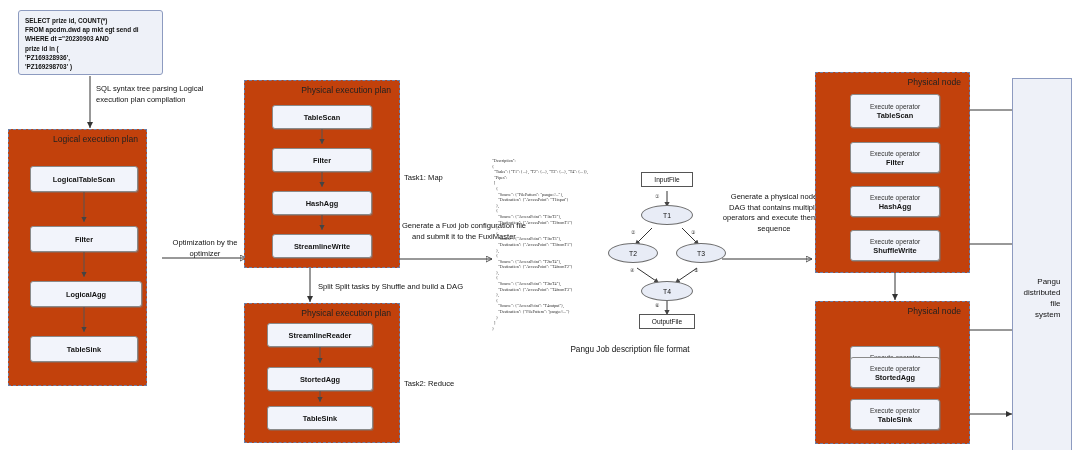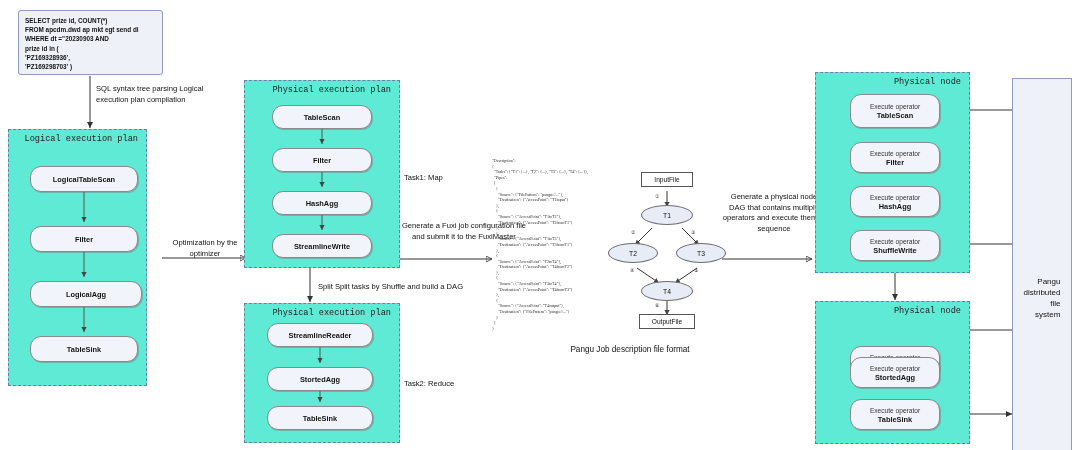--- a/index.html
+++ b/index.html
@@ -6,25 +6,25 @@
   body{width:1080px;height:450px;position:relative;overflow:hidden;
        font-family:"Liberation Sans",sans-serif;color:#1a1a1a;}
   .abs{position:absolute;box-sizing:border-box;}
 
   
   .sql-card{left:18px;top:10px;width:145px;height:65px;background:#eef1f8;
     border:1px solid #8d9bc0;border-radius:3px;padding:5px 6px;
     font-size:6.4px;line-height:9.2px;font-weight:bold;color:#111;white-space:pre-line;}
 
   
-  .panel{border:1px dashed #6b7fa8;background:#5eead4;font-family:Liberation Mono, monospace;}
+  .panel{border:1px dashed #6b7fa8;background:#c2410c;}
   .panel-title{position:absolute;right:8px;top:4px;font-size:8.6px;color:#222;}
 
   
-  .opbox{background:#f2f4fb;border:1px solid #8a8a8a;border-radius:11px;
+  .opbox{background:#f2f4fb;border:1px solid #8a8a8a;border-radius:3px;
     display:flex;align-items:center;justify-content:center;
     font-size:7.4px;font-weight:bold;color:#141414;text-align:center;
     box-shadow:1px 1px 0 rgba(120,120,120,.45);}
   .opbox.two{flex-direction:column;line-height:9px;}
   .opbox .sub{font-weight:normal;font-size:6.6px;color:#333;}
 
   
   .filebox{background:#ffffff;border:1px solid #555;display:flex;
     align-items:center;justify-content:center;font-size:6.6px;color:#111;}
 

